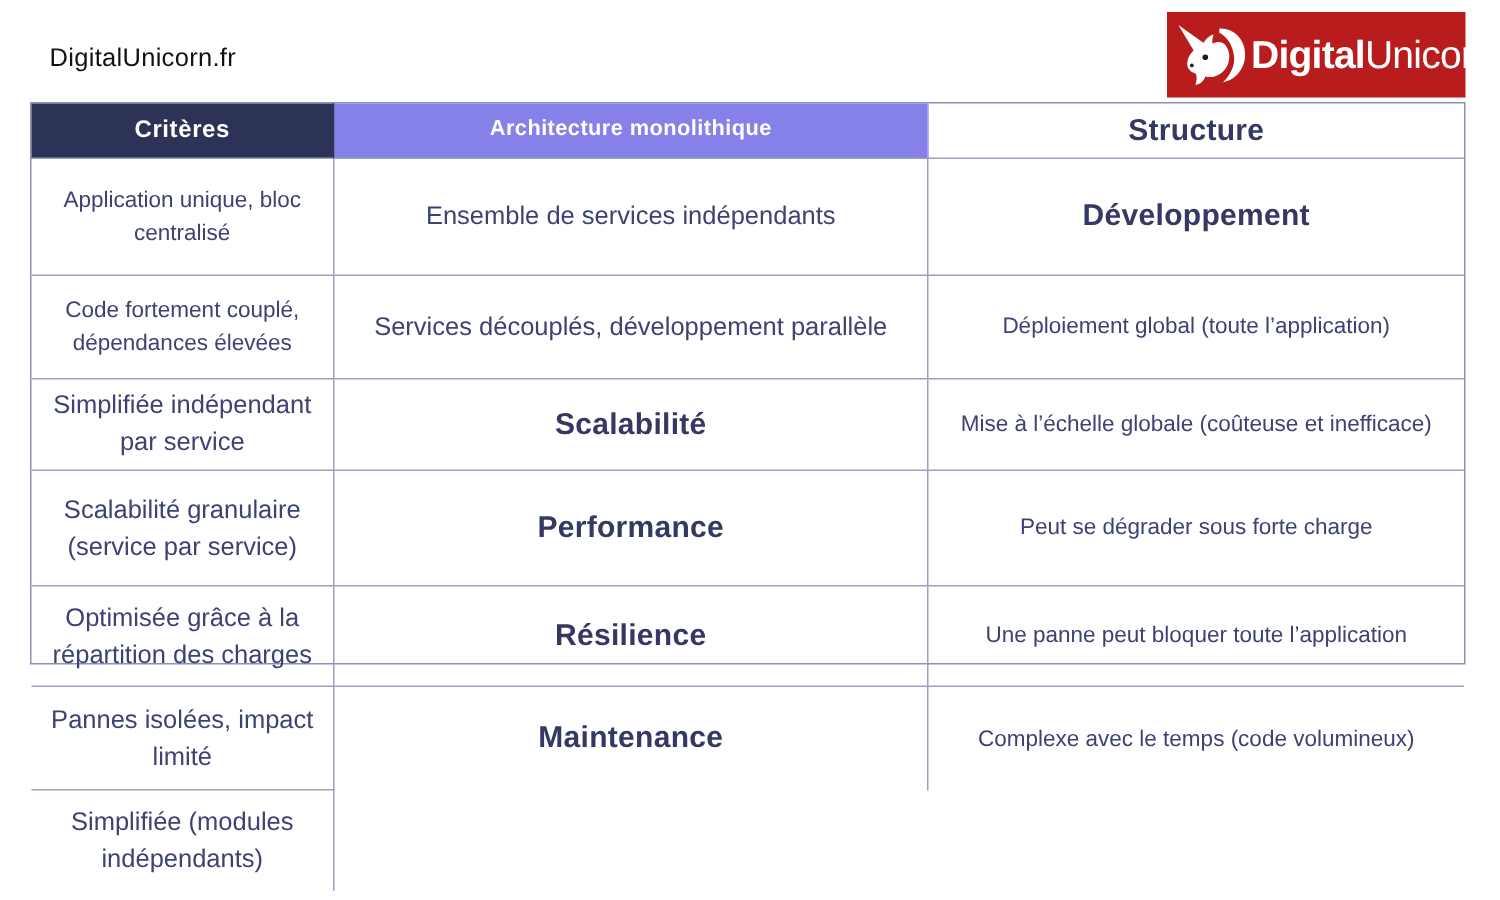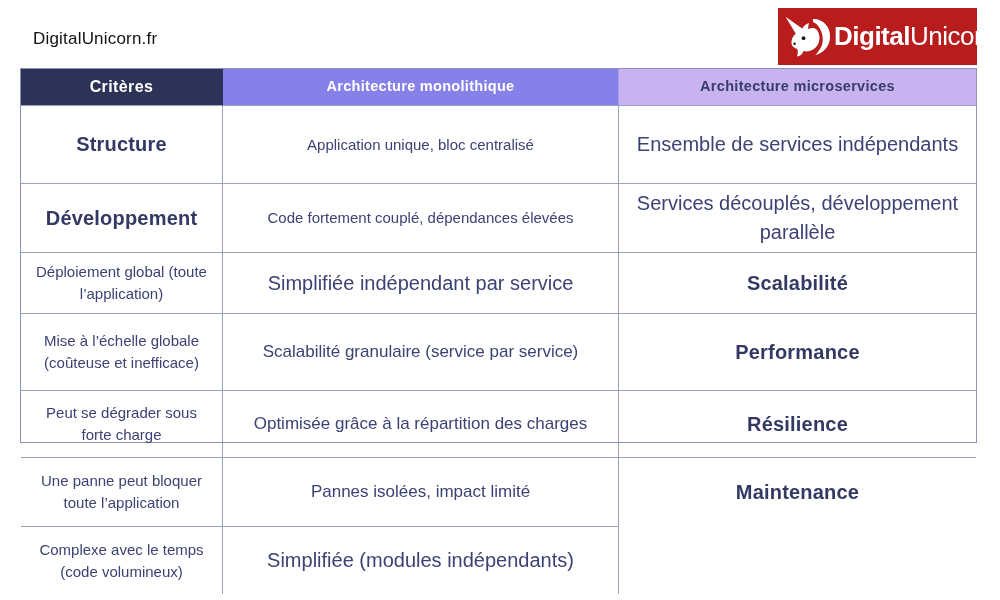--- a/index.html
+++ b/index.html
@@ -46,21 +46,21 @@
   .cell:nth-child(3n) { border-right:none; }
   .cell:nth-last-child(-n+3) { border-bottom:none; }
 
   .hdr { font-weight:700; padding:2px 6px; }
   .hdr.h1 { background:#2d3257; color:#ffffff; font-size:16px; letter-spacing:.4px; border-right-color:#2d3257; }
   .hdr.h2 { background:#8680e9; color:#ffffff; font-size:14.5px; letter-spacing:.3px; border-right-color:#a59fee; }
   .hdr.h3 { background:#c8b3f1; color:#363c6c; font-size:14.5px; letter-spacing:.3px; }
 
   .crit { font-weight:700; color:#333963; font-size:20px; letter-spacing:.2px; }
   .mono { font-size:15px; color:#3d4274; }
-  .micro { font-size:20px; color:#3d4274; padding:4px 4px; }
+  .micro { font-size:17px; color:#3d4274; padding:4px 4px; }
   .micro.lg { font-size:17px; line-height:1.5; }
 </style>
 </head>
 <body>
 
 <div class="site-label">DigitalUnicorn.fr</div>
 
 <div class="logo-box">
   <svg viewBox="0 0 64 64" aria-hidden="true">
     <path fill="#ffffff" d="M2,6 L26,23 L17,31 Z"></path>
@@ -68,21 +68,20 @@
     <path fill="#ffffff" d="M37,9 C50,8.5 59,19 59,31 C59,44 50,53 40,55 C46.5,48.5 50.5,41 49.5,32.5 C48.5,23.5 44,16 37,12.5 Z"></path>
     <circle cx="25" cy="33.5" r="2.4" fill="#1b1b1f"></circle>
     <circle cx="13.5" cy="40.5" r="1.6" fill="#1b1b1f"></circle>
   </svg>
   <span class="brand-text"><span class="b">Digital</span><span>Unicorn</span></span>
 </div>
 
 <div class="cmp-table">
   <div class="cell hdr h1">Critères</div>
   <div class="cell hdr h2">Architecture monolithique</div>
-  <div class="cell hdr h3">Architecture microservices</div>
 
   <div class="cell crit">Structure</div>
   <div class="cell mono">Application unique, bloc centralisé</div>
   <div class="cell micro">Ensemble de services indépendants</div>
 
   <div class="cell crit">Développement</div>
   <div class="cell mono">Code fortement couplé, dépendances élevées</div>
   <div class="cell micro">Services découplés, développement parallèle</div>
 
   <div class="cell mono">Déploiement global (toute l’application)</div>

